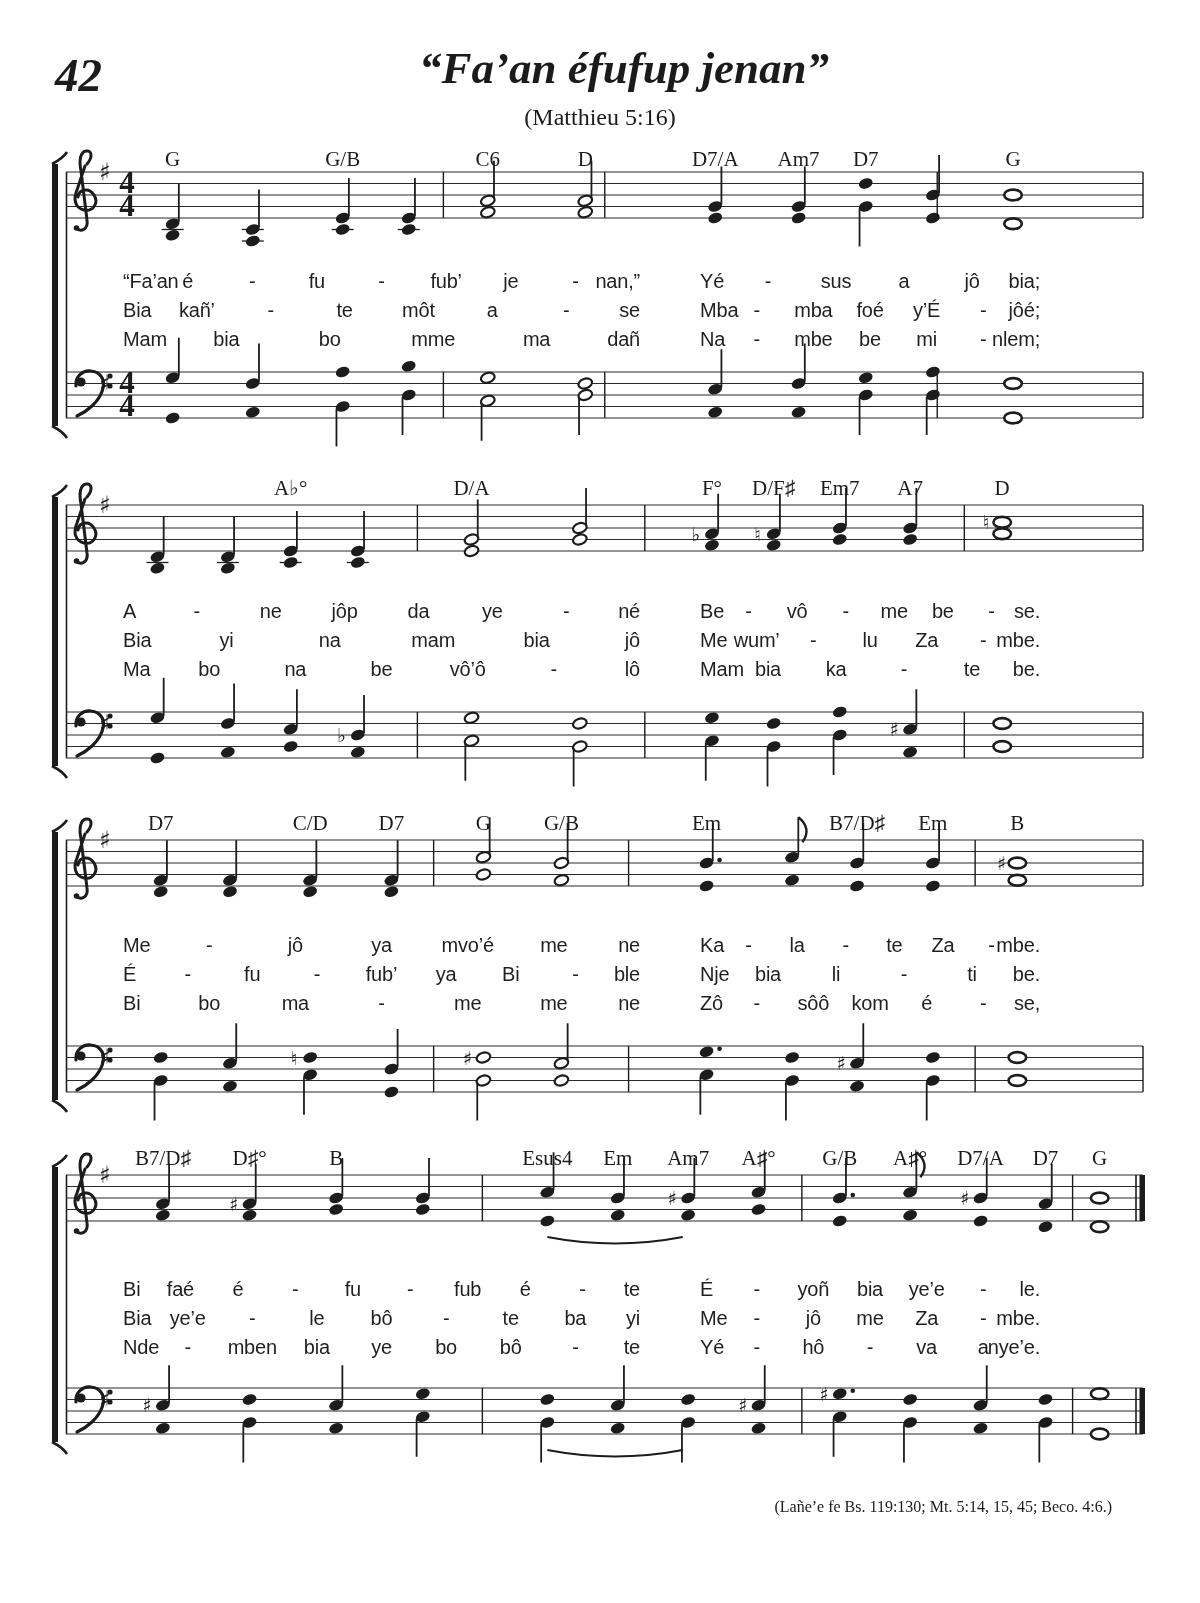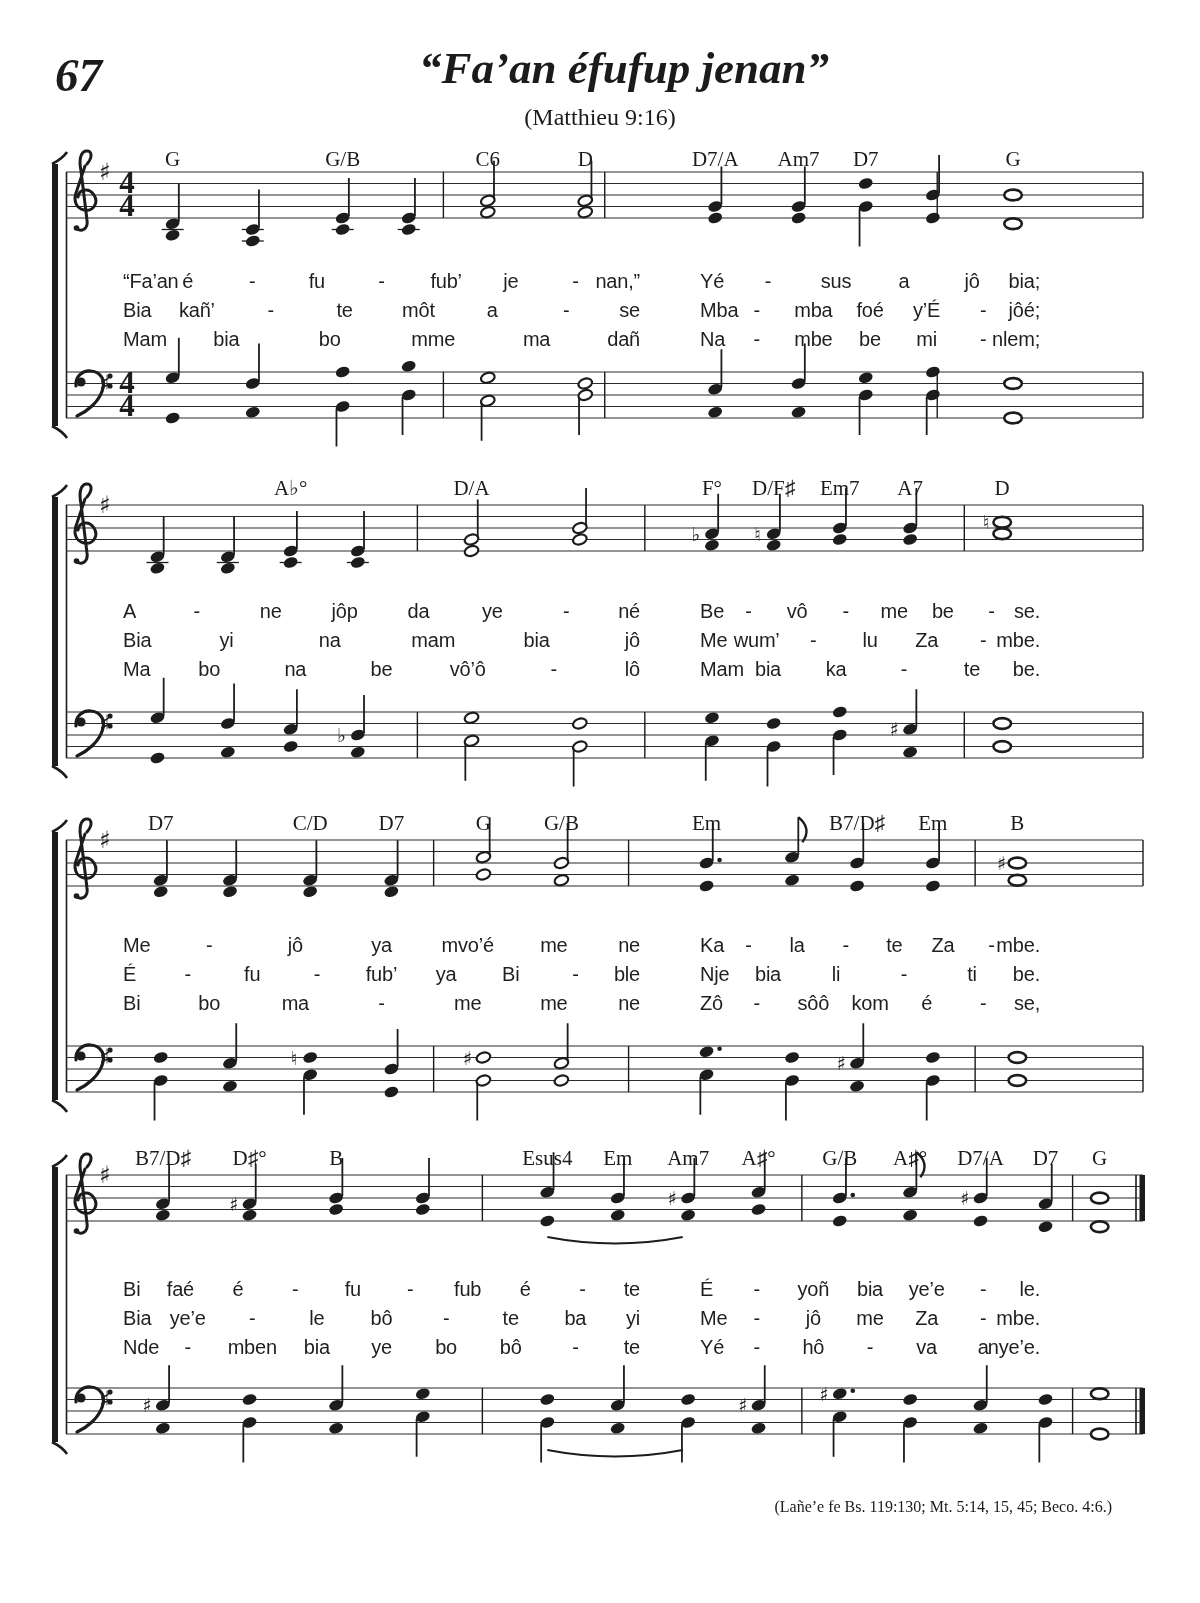--- a/index.html
+++ b/index.html
@@ -13,23 +13,23 @@
   .chord{font-family:"Liberation Serif",serif;font-size:21px;fill:#1b1b1b;}
   .lyric{font-family:"Liberation Sans",sans-serif;font-size:20px;fill:#1f1f1f;letter-spacing:-0.2px;}
   .tsig{font-family:"Liberation Serif",serif;font-size:31px;font-weight:bold;fill:#1b1b1b;}
   .acc{font-family:"DejaVu Sans",sans-serif;font-size:24px;fill:#1b1b1b;}
   .accnote{font-family:"DejaVu Sans",sans-serif;font-size:19px;fill:#1b1b1b;}
 </style>
 </head>
 <body>
 
 <div class="page">
-  <div class="num">67</div>
+  <div class="num">42</div>
   <div class="title">“Fa’an éfufup jenan”</div>
-  <div class="subtitle">(Matthieu 9:16)</div>
+  <div class="subtitle">(Matthieu 5:16)</div>
   <svg id="score" width="1200" height="1603" viewBox="0 0 1200 1603">
       <g>
         <rect x="52" y="164" width="6" height="262" fill="#1c1c1c"></rect>
         <path d="M 52 164 C 58 161 63 158 67 152" stroke="#1c1c1c" stroke-width="2.6" fill="none"></path>
         <path d="M 52 426 C 58 429 63 432 67 438" stroke="#1c1c1c" stroke-width="2.6" fill="none"></path>
         <line x1="66.5" y1="172" x2="66.5" y2="418" stroke="#1c1c1c" stroke-width="1.6"></line>
         <line x1="66" y1="172" x2="1143" y2="172" stroke="#2b2b2b" stroke-width="1.2"></line>
         <line x1="66" y1="183.5" x2="1143" y2="183.5" stroke="#2b2b2b" stroke-width="1.2"></line>
         <line x1="66" y1="195" x2="1143" y2="195" stroke="#2b2b2b" stroke-width="1.2"></line>
         <line x1="66" y1="206.5" x2="1143" y2="206.5" stroke="#2b2b2b" stroke-width="1.2"></line>

